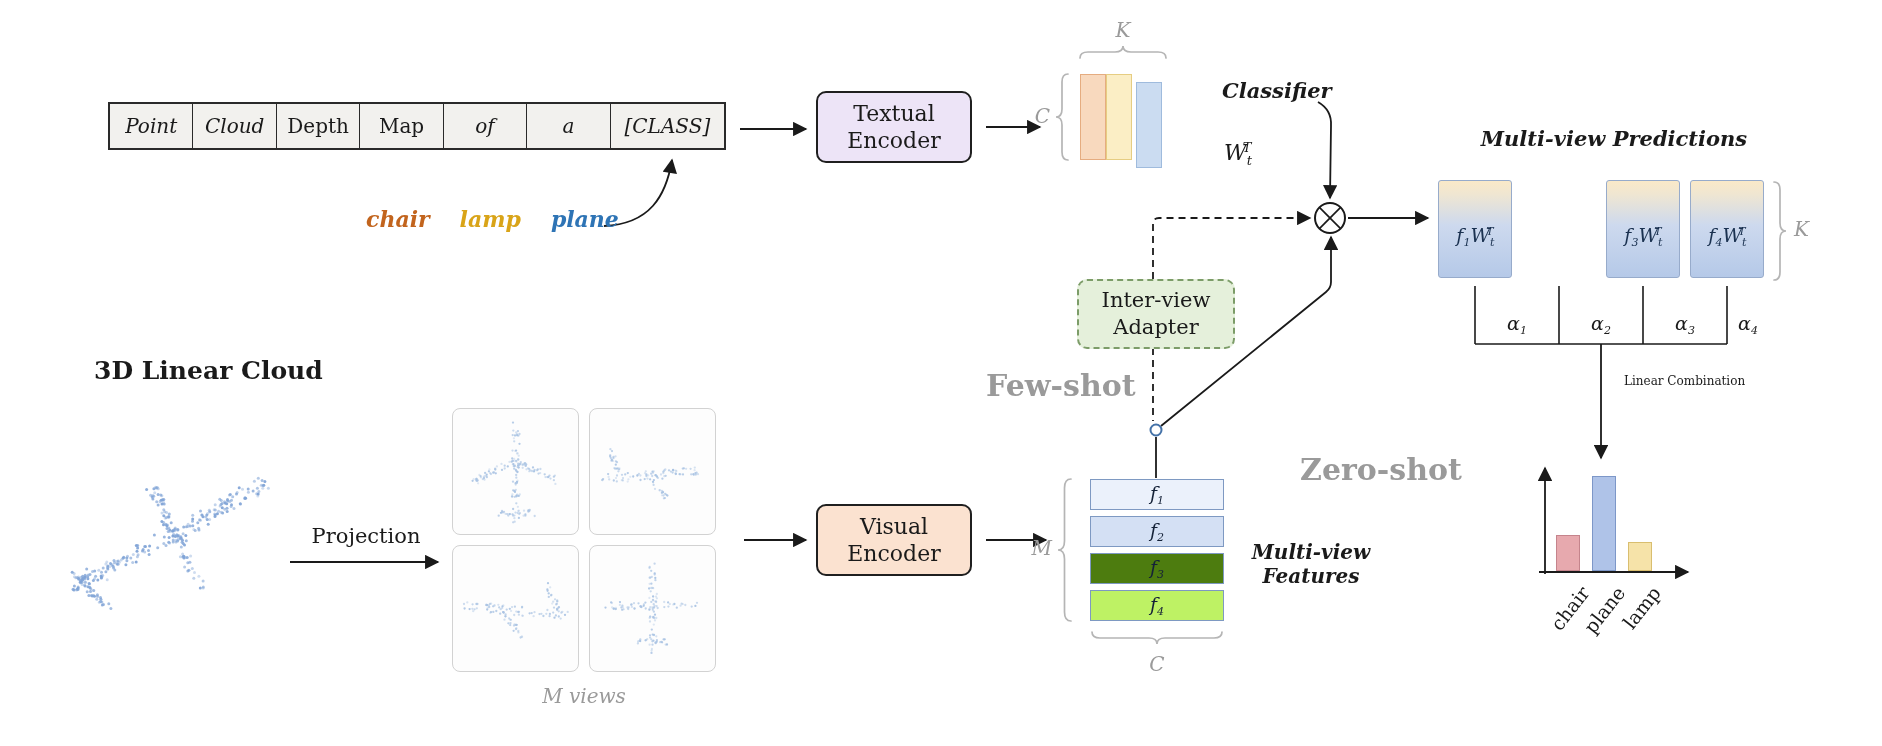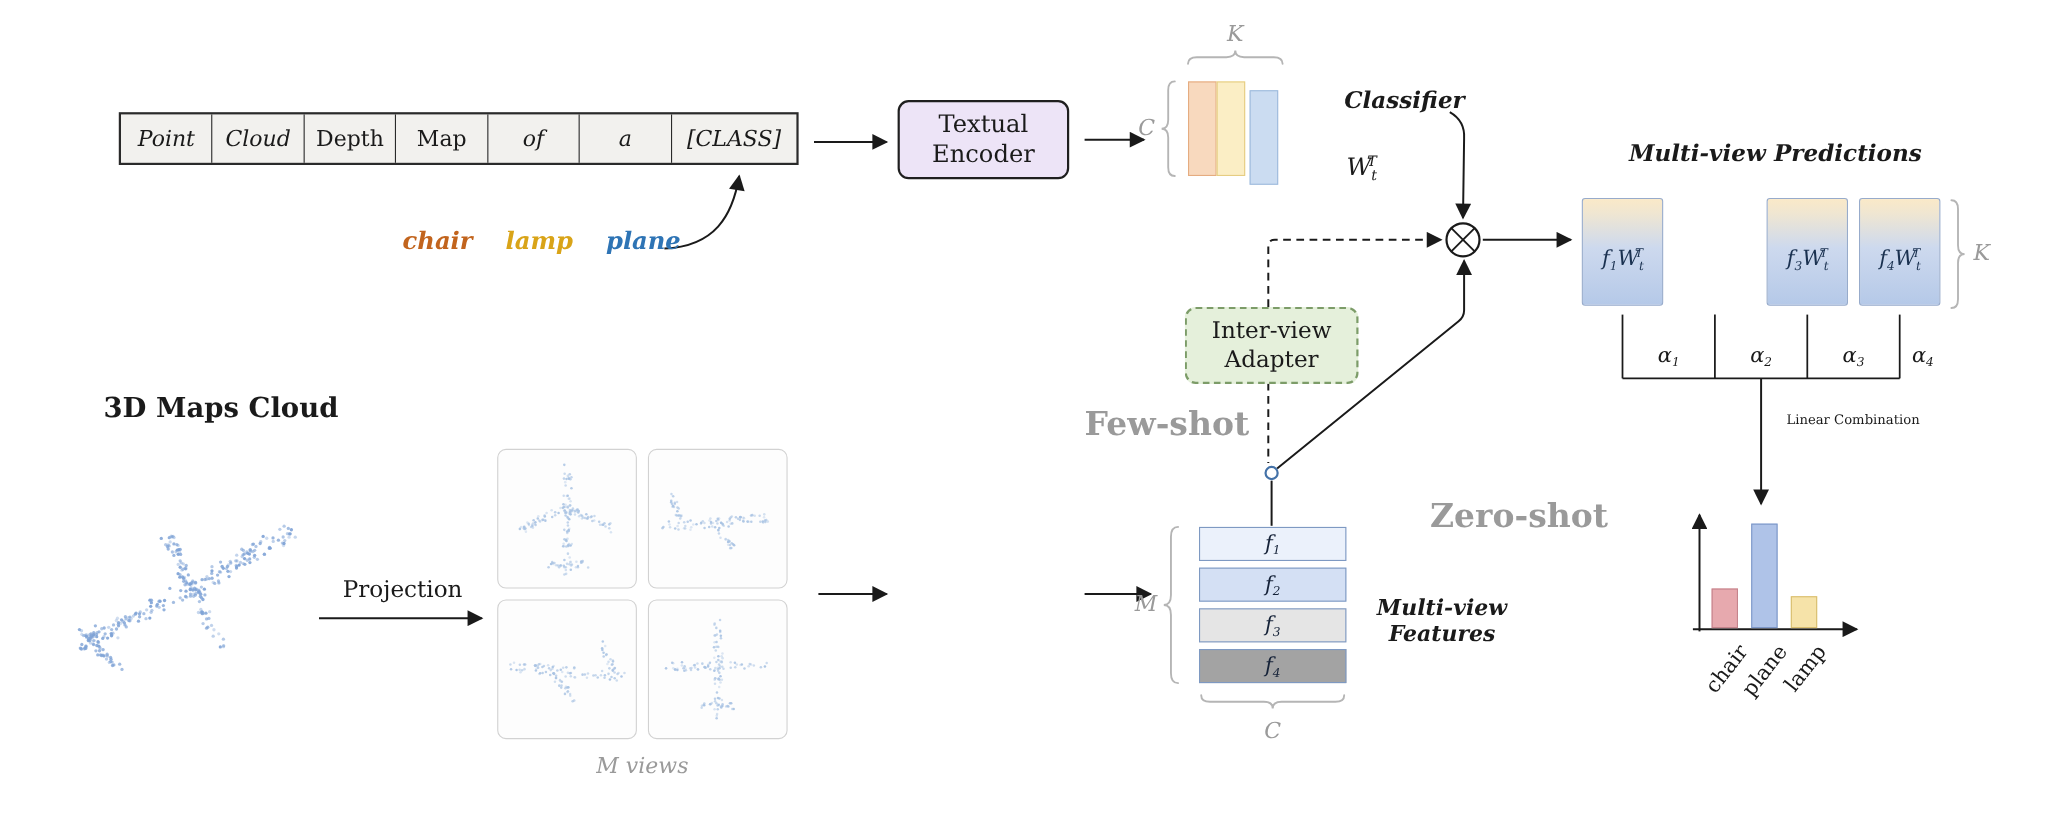--- a/index.html
+++ b/index.html
@@ -171,21 +171,21 @@
   <span class="node ital-title" style="left:1222px;top:78px">Classifier</span>
   <span class="node math" style="left:1224px;top:140px"><span>W</span><sub>t</sub><sup class="stk">T</sup></span>
 
   <div class="node adapter" style="left:1077px;top:279px">
     <div class="lbl">Inter-view Adapter</div>
   </div>
 
   <span class="node gray-label" style="left:986px;top:368px">Few-shot</span>
   <span class="node gray-label" style="left:1300px;top:452px">Zero-shot</span>
 
-  <div class="node heading" style="left:94px;top:356px">3D Maps Cloud</div>
+  <div class="node heading" style="left:94px;top:356px">3D Linear Cloud</div>
   <svg class="node" style="left:60px;top:424px" width="230" height="198">
     <g>
         <circle cx="18.0" cy="165.5" r="1.5" fill="#7FA3D6" fill-opacity="0.77"></circle>
         <circle cx="117.7" cy="106.3" r="1.5" fill="#7FA3D6" fill-opacity="0.49"></circle>
         <circle cx="128.1" cy="100.2" r="1.5" fill="#7FA3D6" fill-opacity="0.44"></circle>
         <circle cx="164.4" cy="77.8" r="1.5" fill="#7FA3D6" fill-opacity="0.57"></circle>
         <circle cx="77.0" cy="127.2" r="1.5" fill="#7FA3D6" fill-opacity="0.94"></circle>
         <circle cx="73.3" cy="130.4" r="1.5" fill="#7FA3D6" fill-opacity="0.44"></circle>
         <circle cx="47.8" cy="144.9" r="1.5" fill="#7FA3D6" fill-opacity="0.81"></circle>
         <circle cx="41.6" cy="153.2" r="1.5" fill="#7FA3D6" fill-opacity="0.72"></circle>
@@ -1071,32 +1071,35 @@
           <circle cx="62.5" cy="98.7" r="1.15" fill="#A9C3E3" fill-opacity="0.71"></circle>
           <circle cx="65.4" cy="96.3" r="1.15" fill="#A9C3E3" fill-opacity="0.72"></circle>
           <circle cx="72.1" cy="96.3" r="1.15" fill="#A9C3E3" fill-opacity="0.86"></circle>
           <circle cx="59.6" cy="98.7" r="1.15" fill="#A9C3E3" fill-opacity="0.43"></circle>
           <circle cx="62.4" cy="95.3" r="1.15" fill="#A9C3E3" fill-opacity="0.73"></circle>
           <circle cx="74.7" cy="93.3" r="1.15" fill="#A9C3E3" fill-opacity="0.93"></circle>
         </g>
       </svg></div>
   <div class="node dim-label center" style="left:494px;top:684px;width:180px">M views</div>
 
+  <div class="node encoder enc-visual" style="left:816px;top:504px">
+    <div class="lbl">Visual Encoder</div>
+  </div>
 
   <div class="node" style="left:1090px;top:479px">
     <div class="fbar" style="background: rgb(235, 241, 251);">
         <span class="math"><span>f</span><sub>1</sub></span>
       </div>
     <div class="fbar" style="background: rgb(212, 224, 244);">
         <span class="math"><span>f</span><sub>2</sub></span>
       </div>
-    <div class="fbar" style="background: #e5e5e5;">
+    <div class="fbar" style="background: #4d7c0f;">
         <span class="math"><span>f</span><sub>3</sub></span>
       </div>
-    <div class="fbar" style="background: #a3a3a3;">
+    <div class="fbar" style="background: #bef264;">
         <span class="math"><span>f</span><sub>4</sub></span>
       </div>
   </div>
   <span class="node dim-label" style="left:1026px;top:536px;width:26px;text-align:right">M</span>
   <span class="node dim-label" style="left:1144px;top:652px;width:26px;text-align:center">C</span>
   <div class="node ital-title center" style="left:1246px;top:540px;width:130px;font-size:20px">Multi-view Features</div>
 
   <div class="node ital-title center" style="left:1438px;top:126px;width:352px">Multi-view Predictions</div>
   <div class="node pred-box" style="left:1438px">
       <span class="math"><span>f</span><sub>1</sub><span>W</span><sub>t</sub><sup class="stk">T</sup></span>

